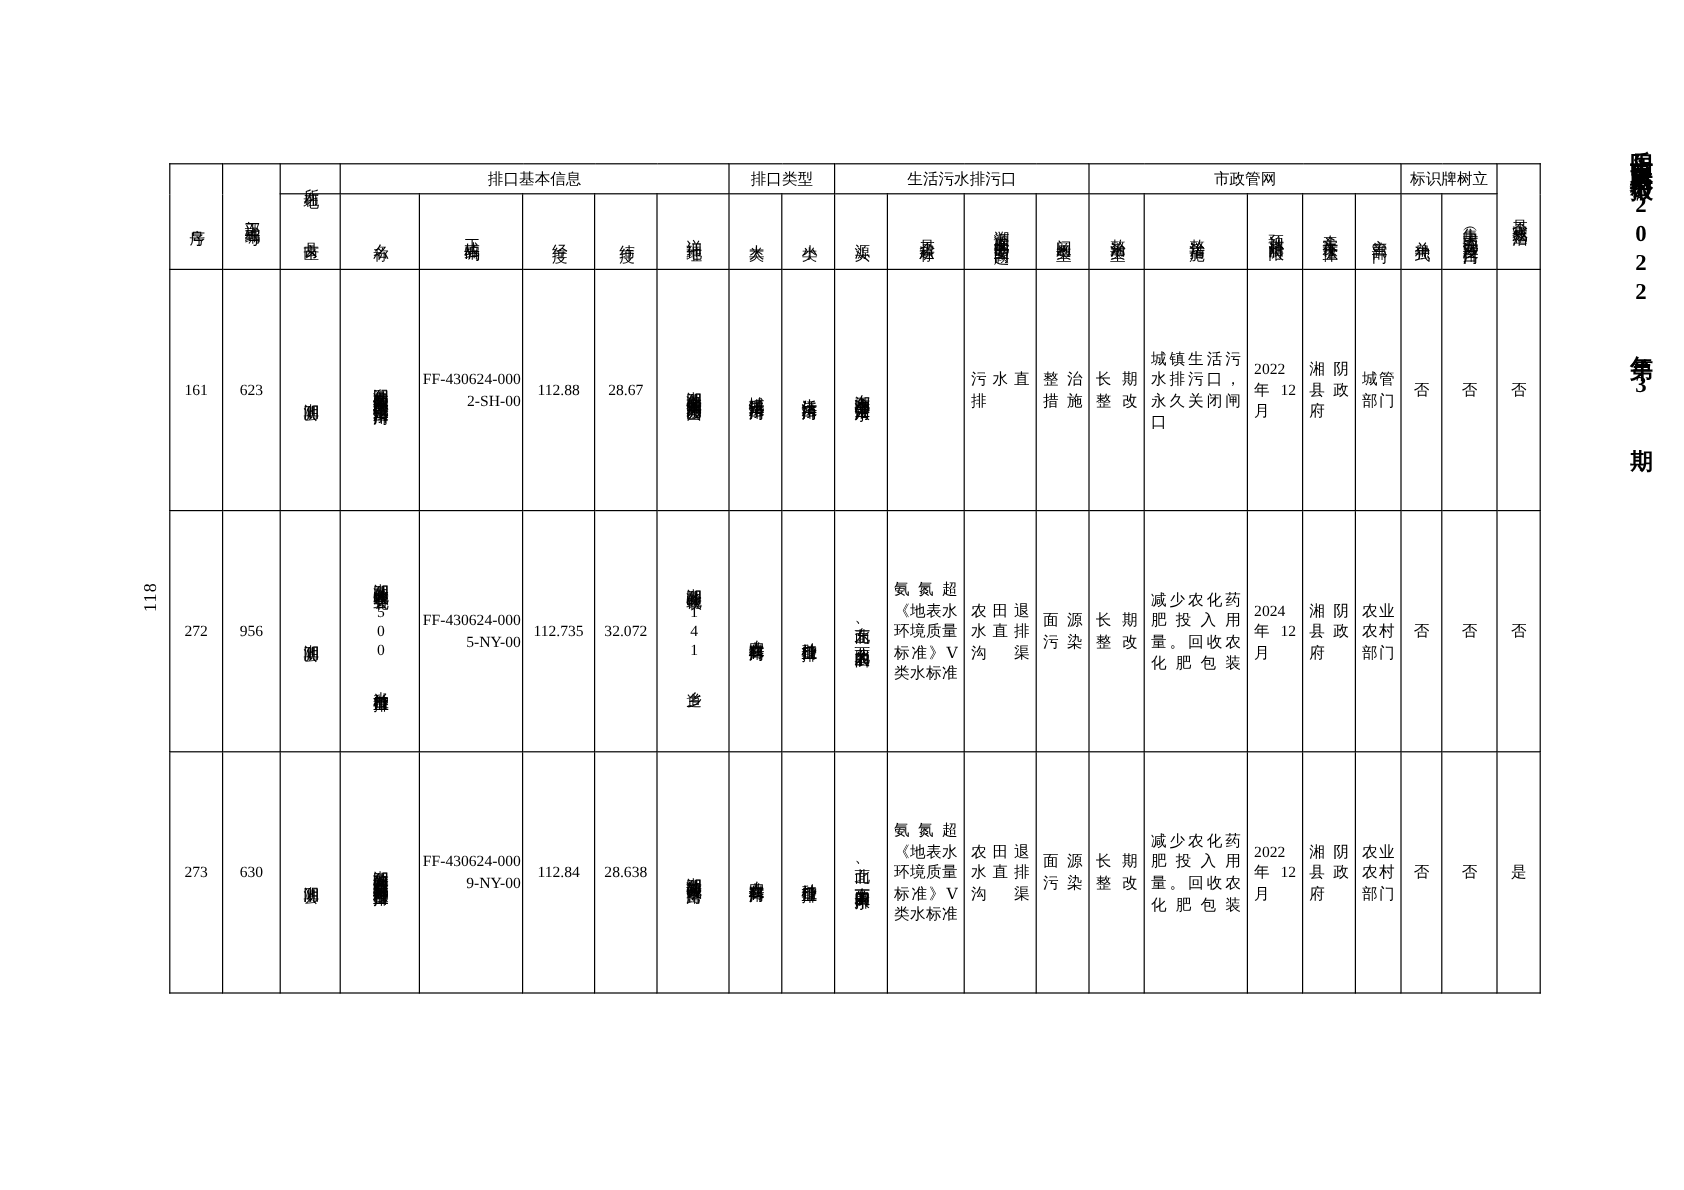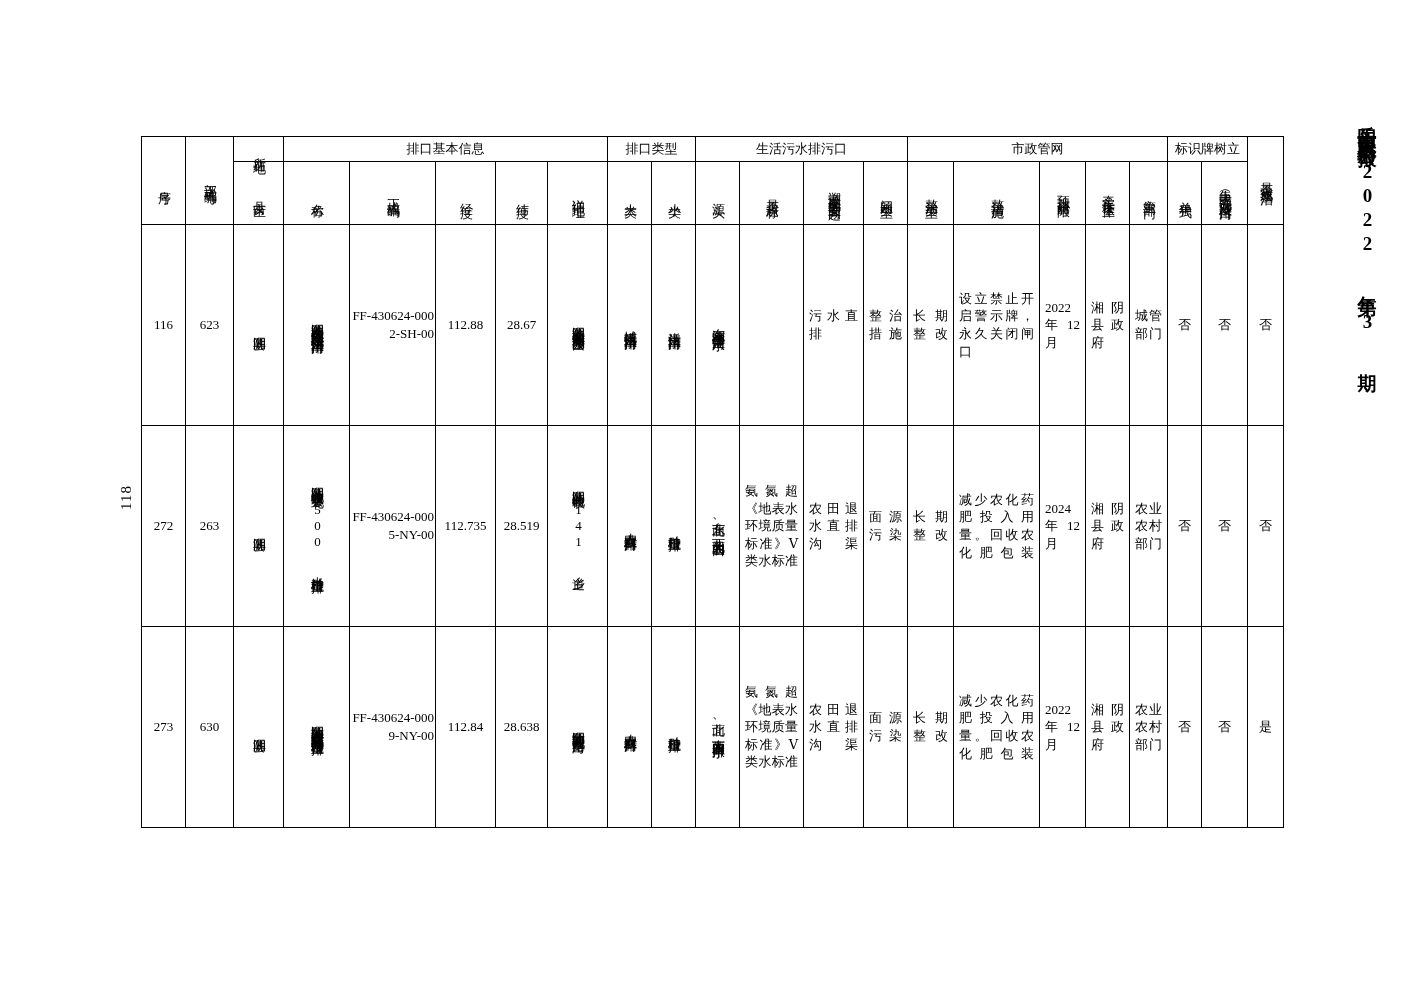--- a/index.html
+++ b/index.html
@@ -183,21 +183,21 @@
         <td class="hdr-tall"><span class="vtext">整治类型</span></td>
         <td class="hdr-tall"><span class="vtext">整治措施</span></td>
         <td class="hdr-tall"><span class="vtext">预计整治时限</span></td>
         <td class="hdr-tall"><span class="vtext">牵头责任主体</span></td>
         <td class="hdr-tall"><span class="vtext">主管部门</span></td>
         <td class="hdr-tall"><span class="vtext">单独式</span></td>
         <td class="hdr-tall"><span class="vtext">集中式（说明涉及排污口）</span></td>
       </tr>
 
       <tr class="body-row">
-        <td class="num">116</td>
+        <td class="num">161</td>
         <td class="num">623</td>
         <td><span class="cell-v">湘阴县</span></td>
         <td><span class="cell-v">湘阴县文星镇东湖湾小区城镇生活污水排污口</span></td>
         <td class="mono-code">
               <span class="narrow-text">FF-430624-0002-SH-00</span>
             </td>
         <td class="num">112.88</td>
         <td class="num">28.67</td>
         <td><span class="cell-v">湘阴县文星镇东湖路东湖公园</span></td>
         <td><span class="cell-v">城镇生活污水排污口</span></td>
@@ -209,46 +209,46 @@
         <td>
               <span class="just">污水直排</span>
             </td>
         <td>
               <span class="just">整治措施</span>
             </td>
         <td>
               <span class="just">长期整改</span>
             </td>
         <td>
-              <span class="just">设立禁止开启警示牌，永久关闭闸口</span>
+              <span class="just">城镇生活污水排污口，永久关闭闸口</span>
             </td>
         <td>
               <span class="just">2022年12月</span>
             </td>
         <td>
               <span class="just">湘阴县政府</span>
             </td>
         <td>
               <span class="just">城管部门</span>
             </td>
         <td>否</td>
         <td>否</td>
         <td>否</td>
       </tr>
 
       <tr class="body-row">
         <td class="num">272</td>
-        <td class="num">263</td>
+        <td class="num">956</td>
         <td><span class="cell-v">湘阴县</span></td>
         <td><span class="cell-v">湘阴县岭北镇水管会北 500 米种植业排口</span></td>
         <td class="mono-code">
               <span class="narrow-text">FF-430624-0005-NY-00</span>
             </td>
         <td class="num">112.735</td>
-        <td class="num">28.519</td>
+        <td class="num">32.072</td>
         <td><span class="cell-v">湘阴县岭北镇 141 乡道</span></td>
         <td><span class="cell-v">农业农村排污口</span></td>
         <td><span class="cell-v">种植业排口</span></td>
         <td><span class="cell-v">东北面、西北面的农田</span></td>
         <td>
               <span class="just">氨氮超《地表水环境质量标准》Ⅴ类水标准</span>
             </td>
         <td>
               <span class="just">农田退水直排沟渠</span>
             </td>

